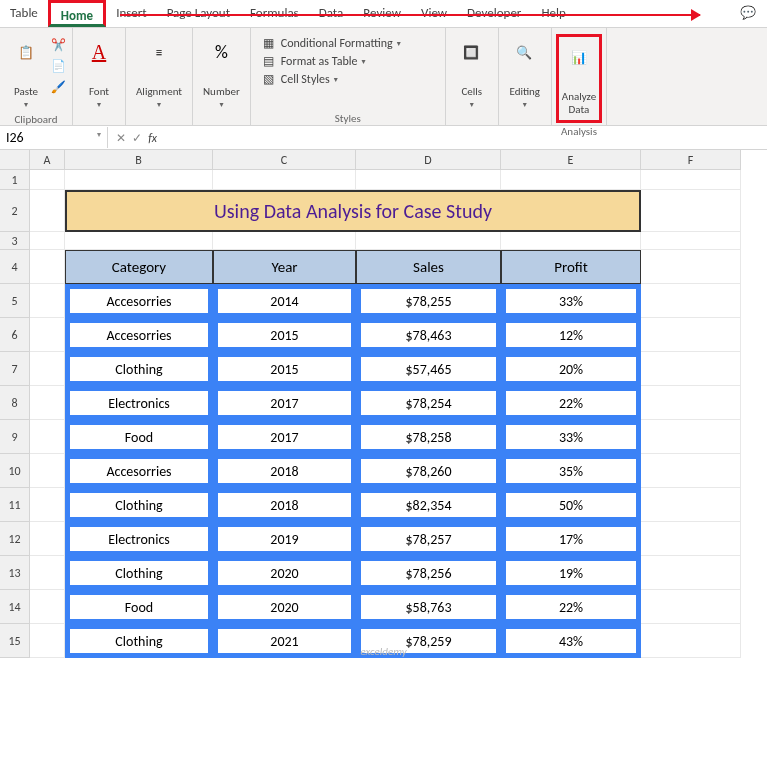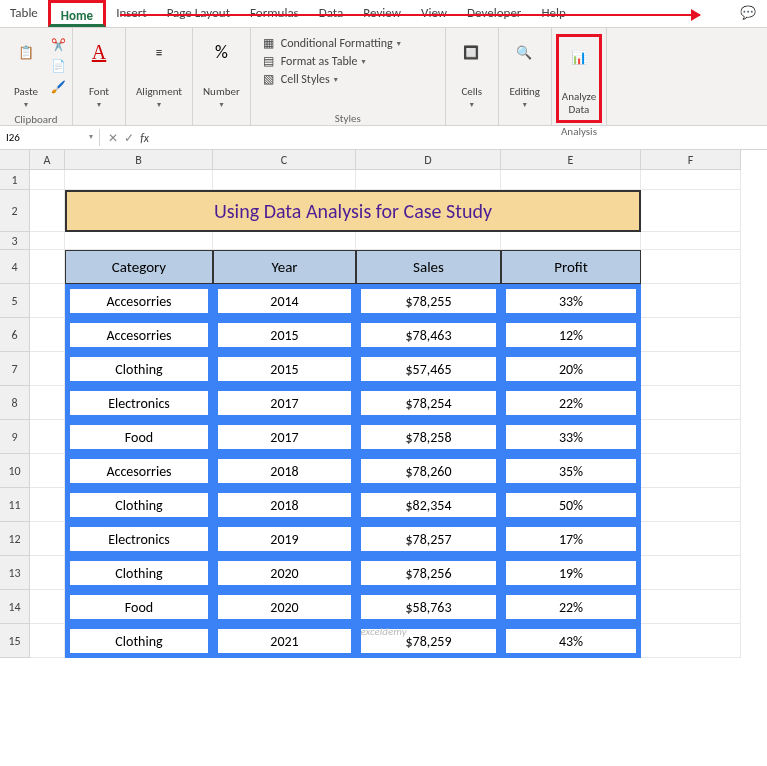--- a/index.html
+++ b/index.html
@@ -29,21 +29,21 @@
     .dd-caret::after { content: ' ▾'; font-size: 8px; color: #666; }
     
     
     .red-box { border: 3px solid #e81123; }
     .red-arrow { position: absolute; height: 2px; background: #e81123; top: 14px; left: 120px; width: 580px; }
     .red-arrow::after { content: ''; position: absolute; right: -1px; top: -5px; border-left: 10px solid #e81123; border-top: 6px solid transparent; border-bottom: 6px solid transparent; }
     .menu-wrap { position: relative; }
     
     
     .formula-row { display: flex; height: 24px; border-bottom: 1px solid #d4d4d4; align-items: center; }
-    .name-box { width: 100px; border-right: 1px solid #d4d4d4; padding: 2px 6px; font-size: 11px; display: flex; align-items: flex-start; }
+    .name-box { width: 108px; border-right: 1px solid #d4d4d4; padding: 2px 6px; font-size: 14px; display: flex; align-items: flex-start; }
     .name-box span { flex: 1; }
     .name-box::after { content: '▾'; font-size: 8px; color: #888; }
     .fb-btns { display: flex; gap: 6px; padding: 0 8px; color: #888; }
     .fb-btn { font-size: 12px; }
     .fx { font-style: italic; font-size: 12px; color: #444; }
     .formula-input { flex: 1; padding: 2px 6px; }
     
     
     .grid-wrap { position: relative; }
     .grid { display: grid; grid-template-columns: 30px 35px 148px 143px 145px 140px 100px; }
@@ -60,21 +60,21 @@
     .rh-gap { height: 18px; }
     
     
     .title-band { grid-column: 3 / 7; background: #f6d99a; border: 2px solid #333; display: flex; align-items: center; justify-content: center; font-size: 20px; font-weight: 400; color: #4c1d95; }
     
     
     .tbl-hdr { background: #b8cce4; border: 1px solid #333; font-weight: 400; font-size: 15px; justify-content: center; }
     .tbl-cell { border: 5px solid #3b82f6; font-size: 14px; justify-content: center; background: #fff; }
     
     
-    .watermark { position: absolute; bottom: 20px; left: 50%; transform: translateX(-50%); font-size: 11px; color: #bbb; font-style: italic; }
+    .watermark { position: absolute; bottom: 0; left: 50%; transform: translateX(-50%); font-size: 11px; color: #bbb; font-style: italic; }
   </style>
 </head>
 <body>
 
 <div class="menu-wrap">
   <div class="menu-tabs">
     <div class="menu-tab file">Table</div>
     <div class="menu-tab active red-box">Home</div>
     <div class="menu-tab">Insert</div>
     <div class="menu-tab">Page Layout</div>

